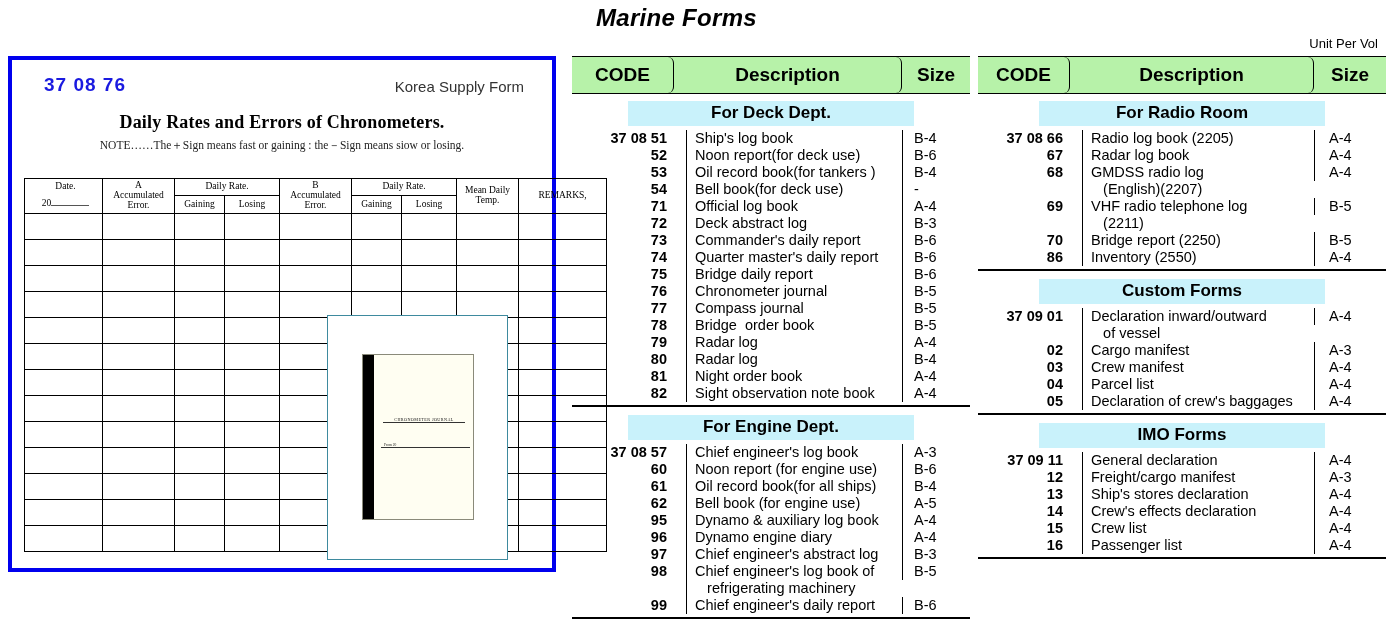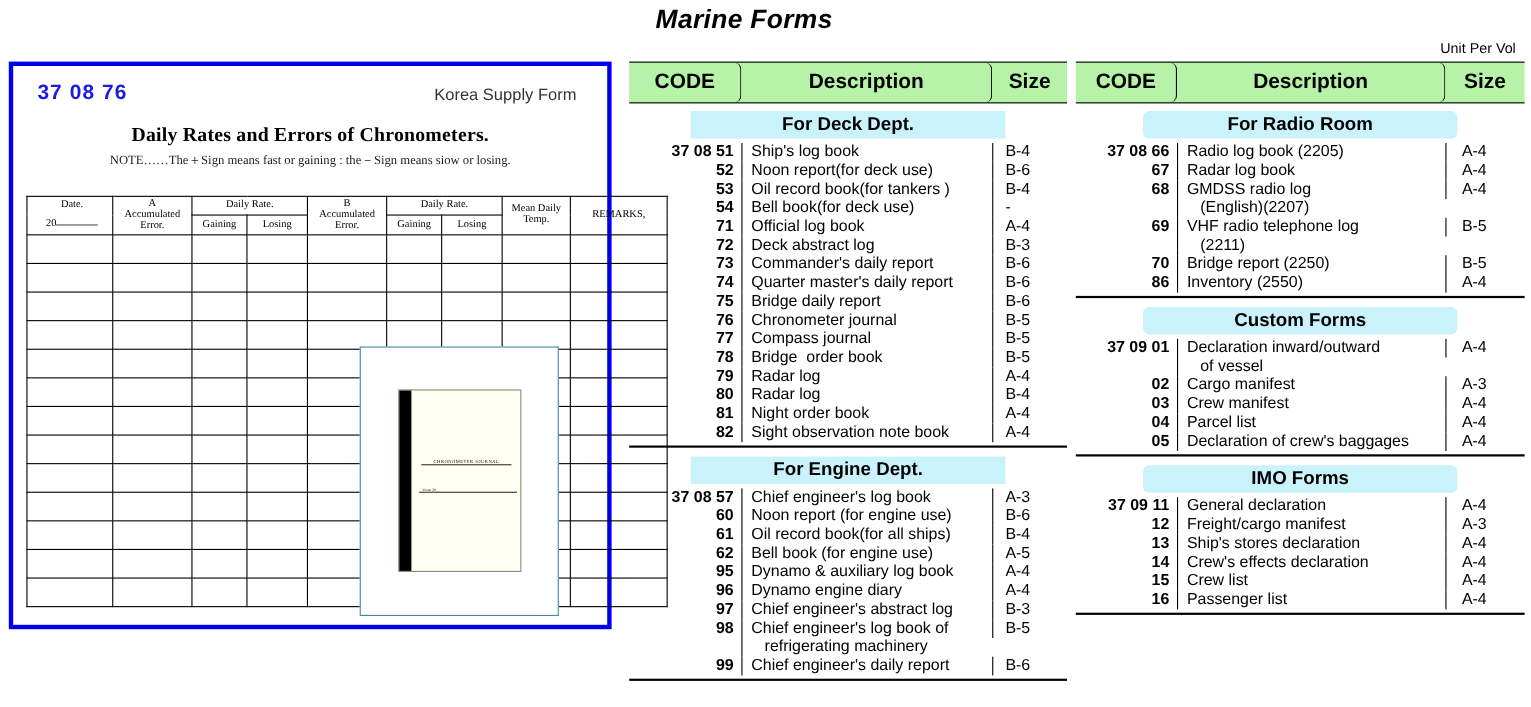--- a/index.html
+++ b/index.html
@@ -18,21 +18,21 @@
     position:absolute; left:8px; top:56px;
     width:548px; height:516px;
     border:4px solid #0000ee;
     background:#fff;
     box-sizing:border-box;
   }
   #left-head{
     position:relative;height:46px;
   }
   #form-code{
-    position:absolute;left:22px;top:14px;
+    position:absolute;left:32px;top:14px;
     font-size:19px;font-weight:bold;color:#1a1ae0;
     letter-spacing:1px;
   }
   #form-origin{
     position:absolute;right:28px;top:18px;
     font-size:15px;color:#333;
   }
   #form-title{
     text-align:center;
     font-family:"Liberation Serif", serif;
@@ -157,28 +157,29 @@
 
   .band{
     background:#c9f2fb;
     text-align:center;
     font-weight:bold;
     font-size:17px;
     margin:7px auto 4px auto;
     padding:2px 0 3px 0;
     width:72%;
   }
-  #cat-right .band{width:70%;border-radius:6px;}
+  #cat-right .band{width:70%;}
 
   .rows{position:relative;}
   .row{
     display:flex;
     align-items:flex-start;
     font-size:14.5px;
     line-height:17px;
+    gap:12px;
   }
   .c-code{
     width:102px;text-align:right;padding-right:7px;
     font-weight:bold;box-sizing:border-box;
     white-space:pre;
   }
   .c-desc{
     flex:1;padding-left:8px;
     border-left:1px solid #000;
     box-sizing:border-box;

